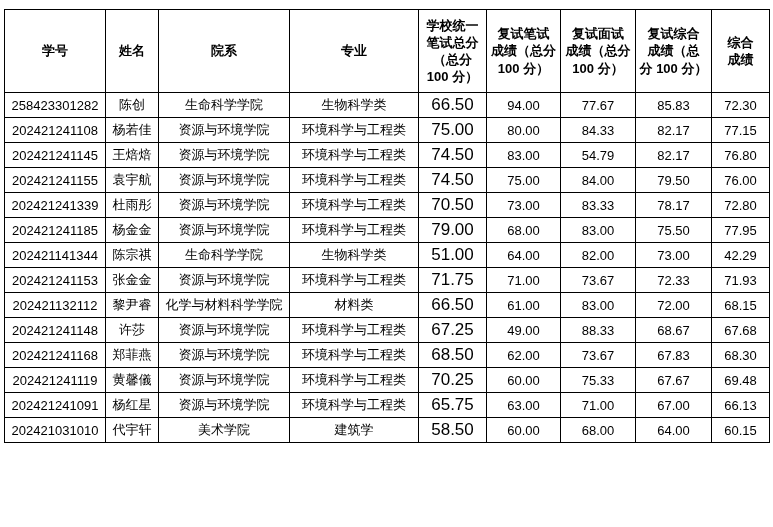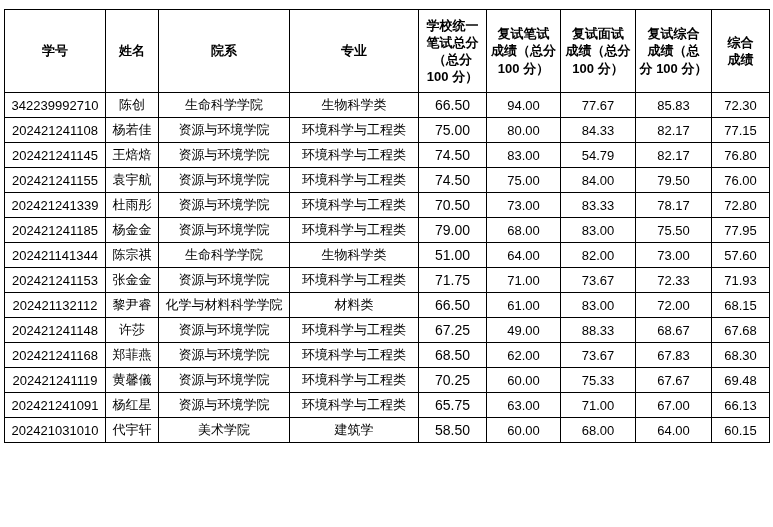--- a/index.html
+++ b/index.html
@@ -34,21 +34,21 @@
     line-height: 1.32;
     white-space: pre-line;
     height: 82px;
   }
   table.score-table tbody td {
     font-size: 13px;
     height: 24px;
     white-space: nowrap;
   }
   table.score-table tbody td.col-4 {
-    font-size: 14px;
+    font-size: 17px;
   }
   col.c0 { width: 101px; }
   col.c1 { width: 53px; }
   col.c2 { width: 131px; }
   col.c3 { width: 129px; }
   col.c4 { width: 68px; }
   col.c5 { width: 74px; }
   col.c6 { width: 75px; }
   col.c7 { width: 76px; }
   col.c8 { width: 58px; }
@@ -87,21 +87,21 @@
 100 分）</th>
         <th>复试综合
 成绩（总
 分 100 分）</th>
         <th>综合
 成绩</th>
       </tr>
     </thead>
     <tbody>
         <tr>
-          <td class="col-0">342239992710</td>
+          <td class="col-0">258423301282</td>
           <td class="col-1">陈创</td>
           <td class="col-2">生命科学学院</td>
           <td class="col-3">生物科学类</td>
           <td class="col-4">66.50</td>
           <td class="col-5">94.00</td>
           <td class="col-6">77.67</td>
           <td class="col-7">85.83</td>
           <td class="col-8">72.30</td>
         </tr>
         <tr>
@@ -161,21 +161,21 @@
         </tr>
         <tr>
           <td class="col-0">202421141344</td>
           <td class="col-1">陈宗祺</td>
           <td class="col-2">生命科学学院</td>
           <td class="col-3">生物科学类</td>
           <td class="col-4">51.00</td>
           <td class="col-5">64.00</td>
           <td class="col-6">82.00</td>
           <td class="col-7">73.00</td>
-          <td class="col-8">57.60</td>
+          <td class="col-8">42.29</td>
         </tr>
         <tr>
           <td class="col-0">202421241153</td>
           <td class="col-1">张金金</td>
           <td class="col-2">资源与环境学院</td>
           <td class="col-3">环境科学与工程类</td>
           <td class="col-4">71.75</td>
           <td class="col-5">71.00</td>
           <td class="col-6">73.67</td>
           <td class="col-7">72.33</td>

